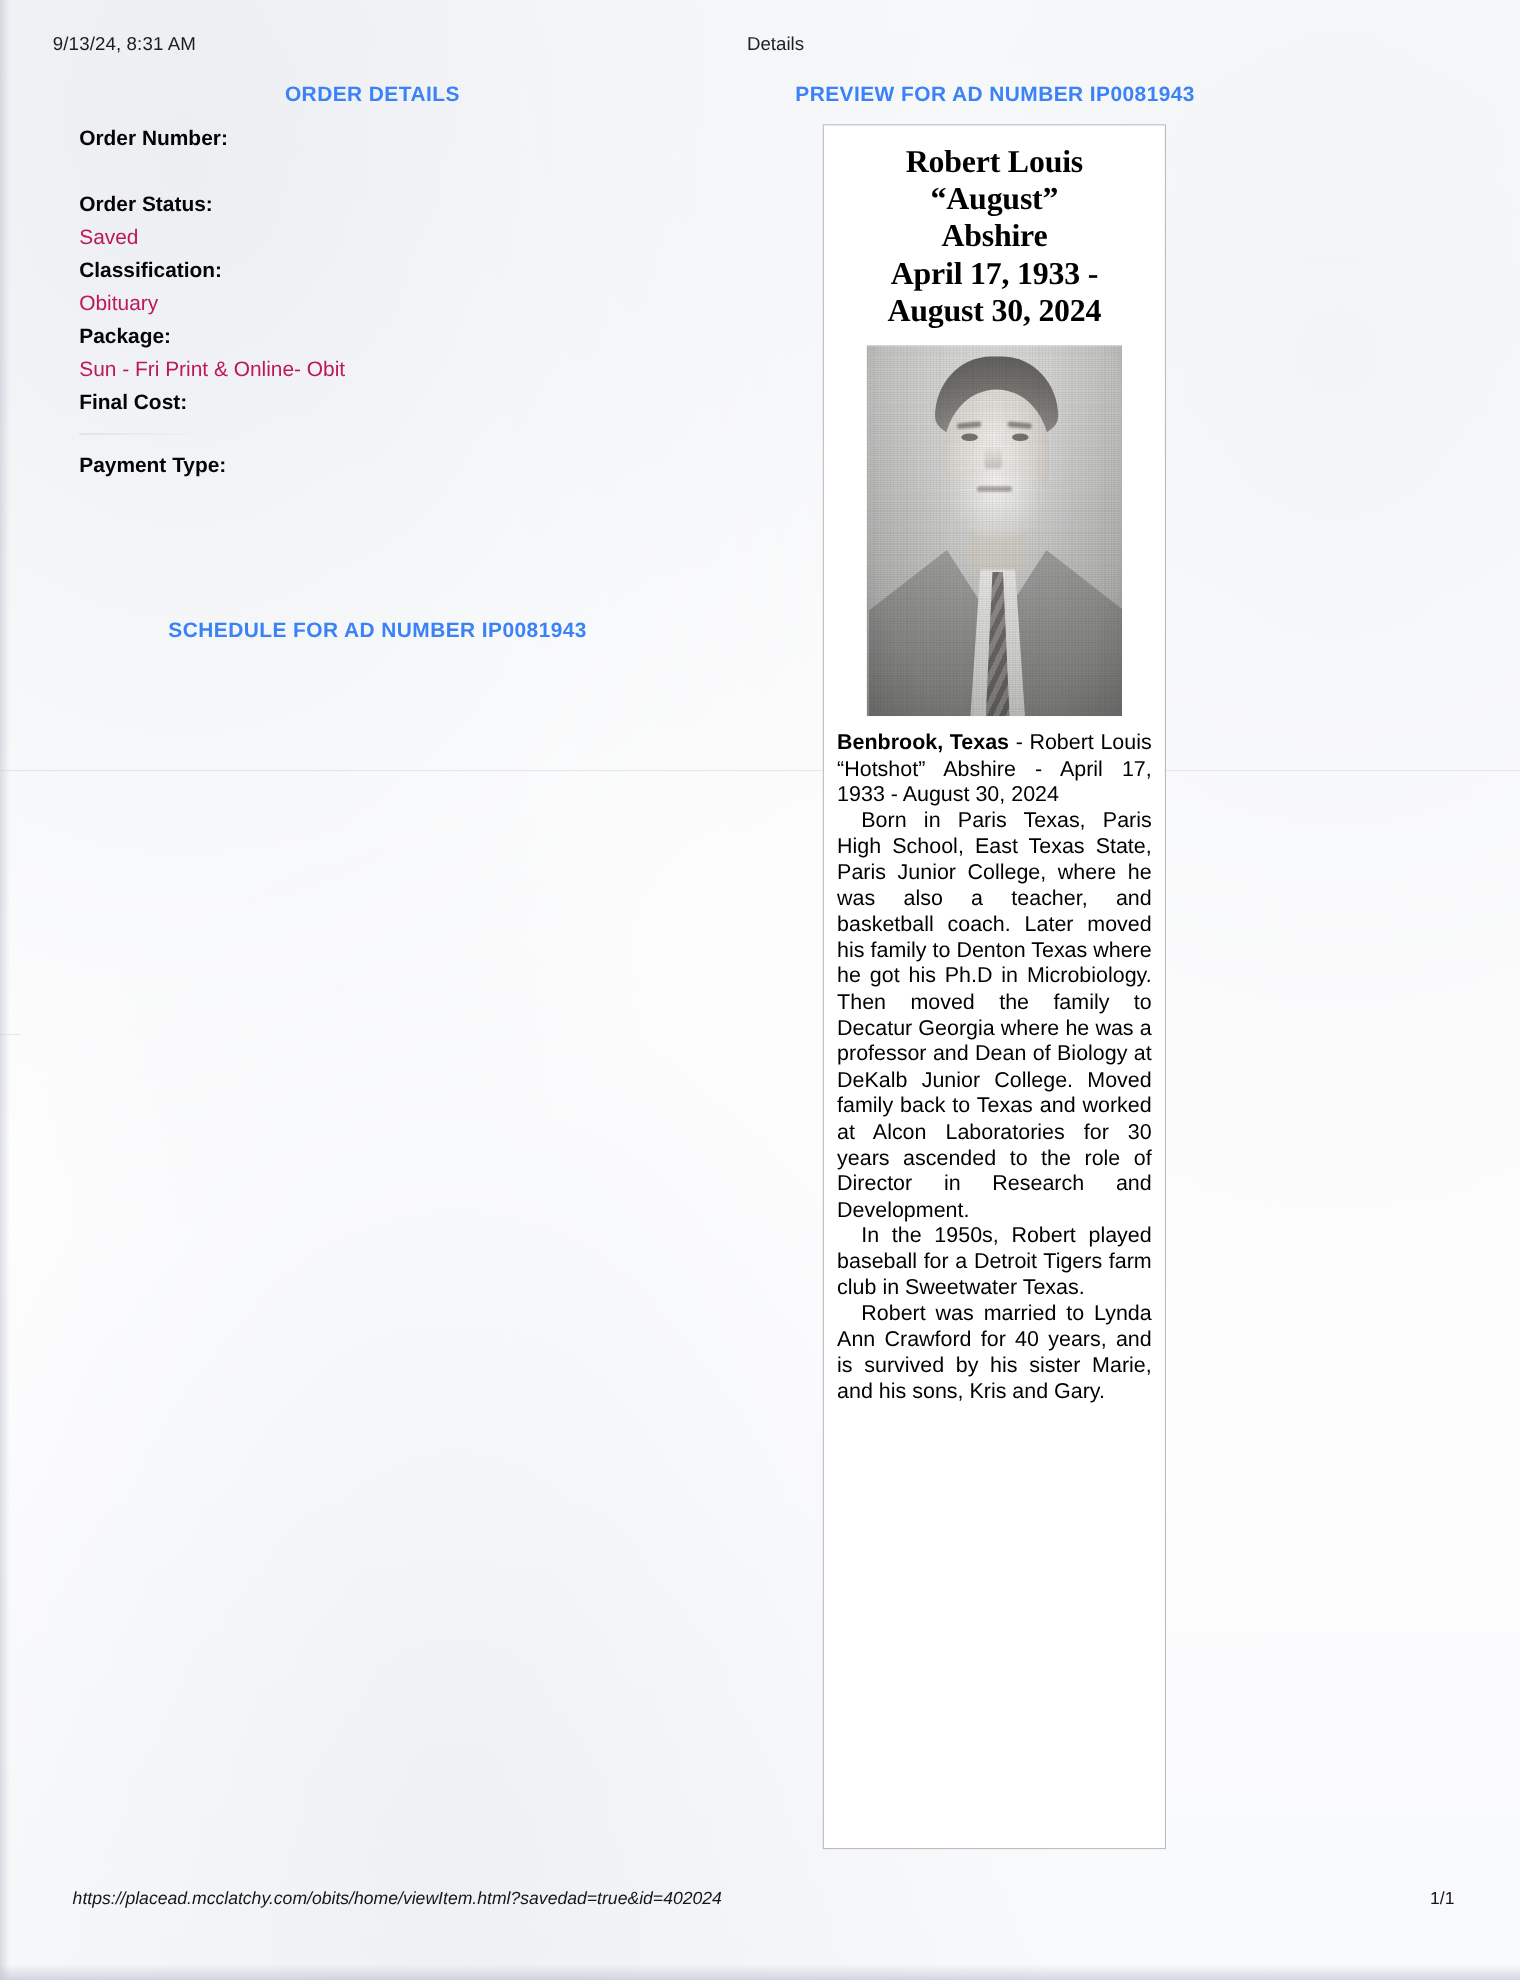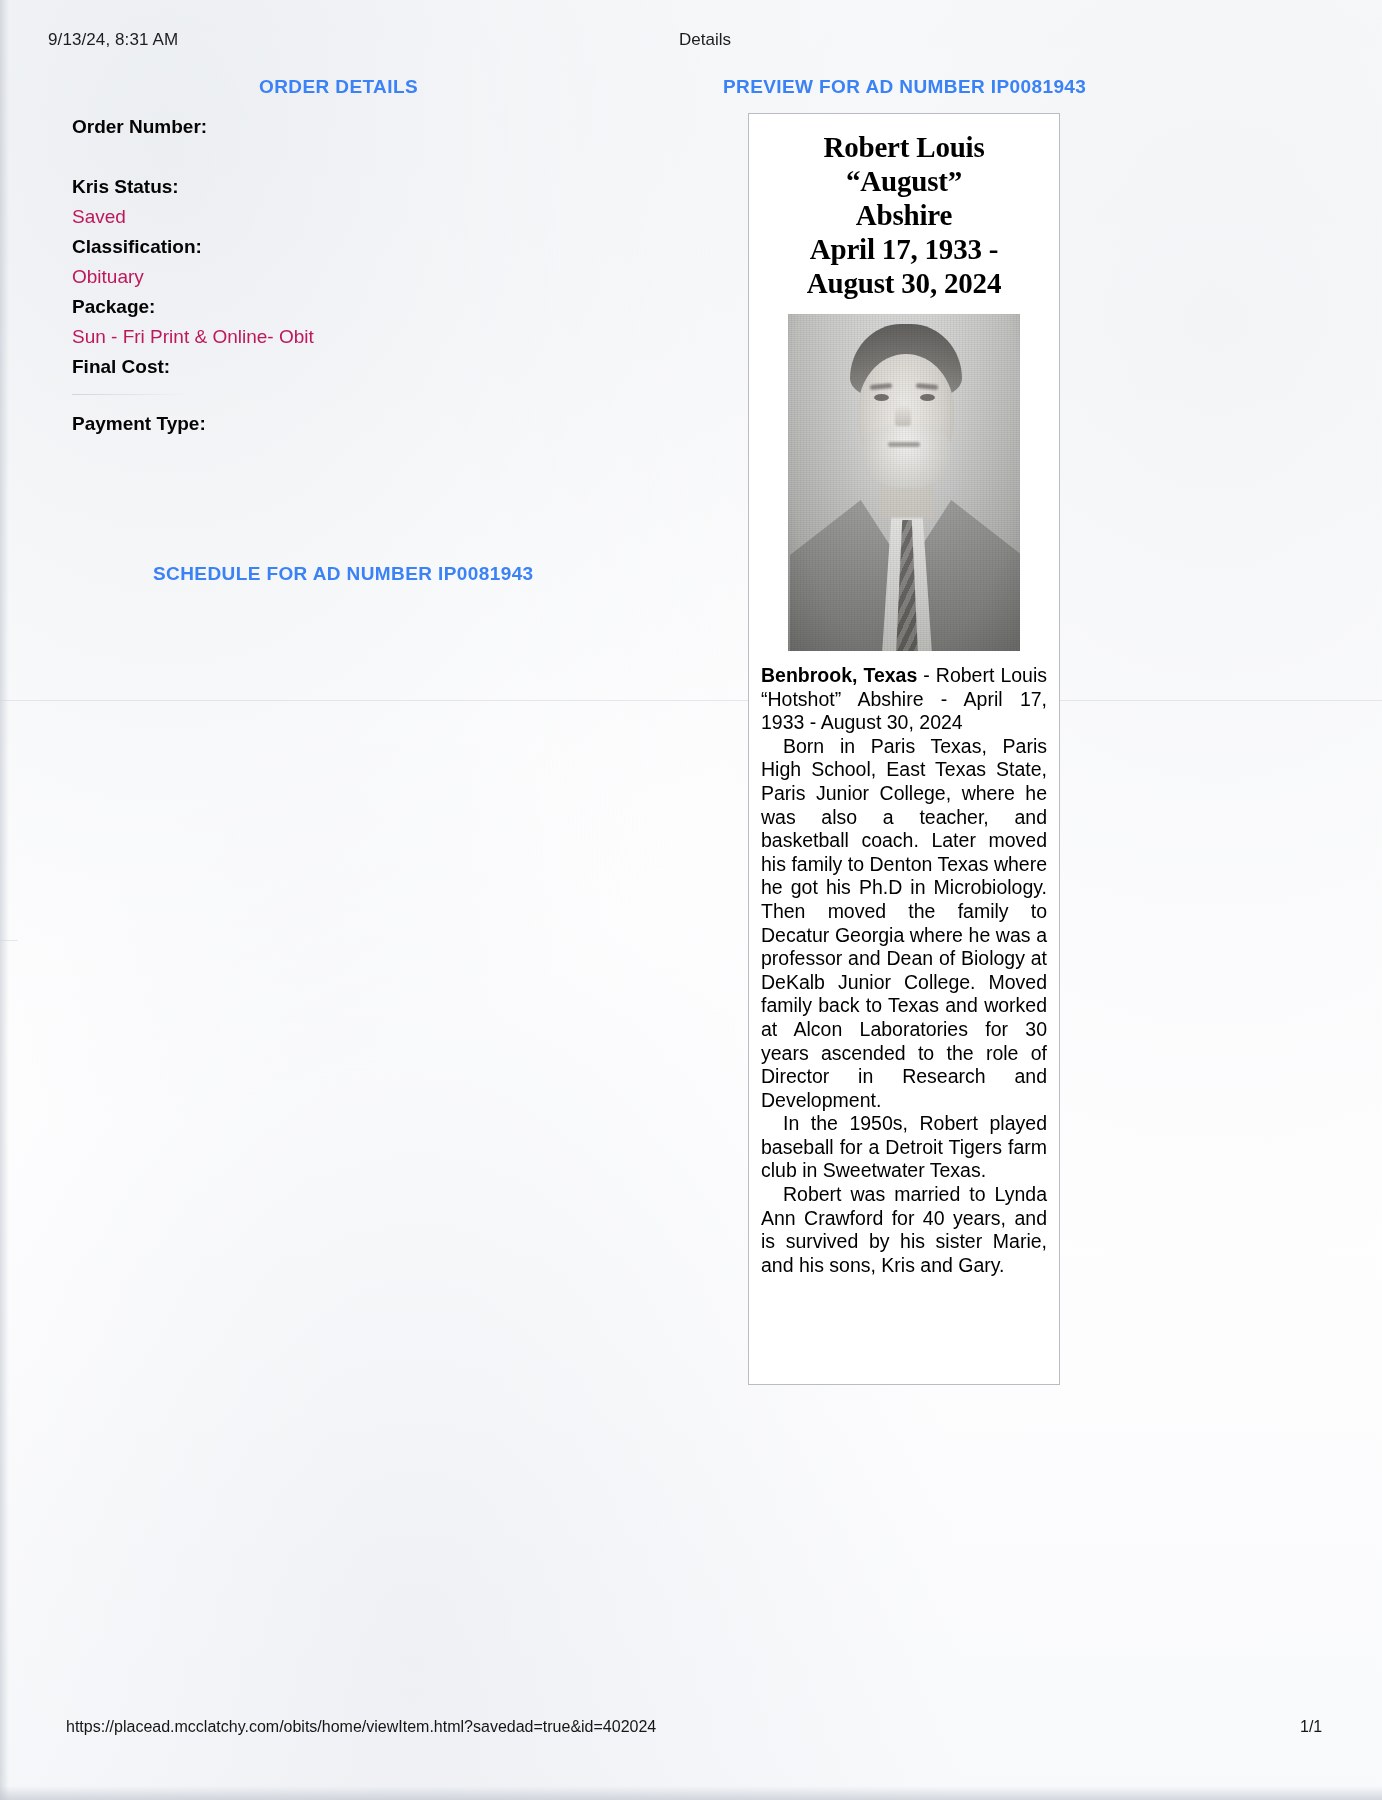--- a/index.html
+++ b/index.html
@@ -108,21 +108,21 @@
     margin: 12px 0 14px 0;
     background: linear-gradient(90deg, rgba(208,212,219,0.95), rgba(240,241,244,0.2));
   }
 
   
   #ad-box {
     position: absolute;
     left: 748px;
     top: 113px;
     width: 312px;
-    height: 1272px;
+    height: 1568px;
     background: #ffffff;
     border: 1px solid #b9bcc2;
     box-sizing: border-box;
     padding: 10px 12px 12px 12px;
     overflow: hidden;
   }
   #ad-headline {
     font-family: "Liberation Serif", serif;
     font-weight: bold;
     font-size: 29px;
@@ -272,20 +272,21 @@
   #ad-body .lede { font-weight: bold; }
 
   
   #footer-url {
     position: absolute;
     left: 66px;
     top: 1718px;
     font-size: 16px;
     color: #161616;
     white-space: nowrap;
+    font-style: italic;
   }
   #footer-page {
     position: absolute;
     left: 1300px;
     top: 1718px;
     font-size: 16px;
     color: #161616;
   }
 </style>
 </head>
@@ -303,21 +304,21 @@
 
   <div class="col-heading" id="order-details-heading">ORDER DETAILS</div>
 
   <div class="col-heading" id="preview-heading">PREVIEW FOR AD NUMBER IP0081943</div>
 
   <div id="order-details-list">
     <p class="field-label">Order Number:</p>
     <p class="field-value"></p>
     <div class="field-gap"></div>
 
-    <p class="field-label">Kris Status:</p>
+    <p class="field-label">Order Status:</p>
     <p class="field-value">Saved</p>
 
     <p class="field-label">Classification:</p>
     <p class="field-value">Obituary</p>
 
     <p class="field-label">Package:</p>
     <p class="field-value">Sun - Fri Print &amp; Online- Obit</p>
 
     <p class="field-label">Final Cost:</p>
     <p class="field-value"></p>

